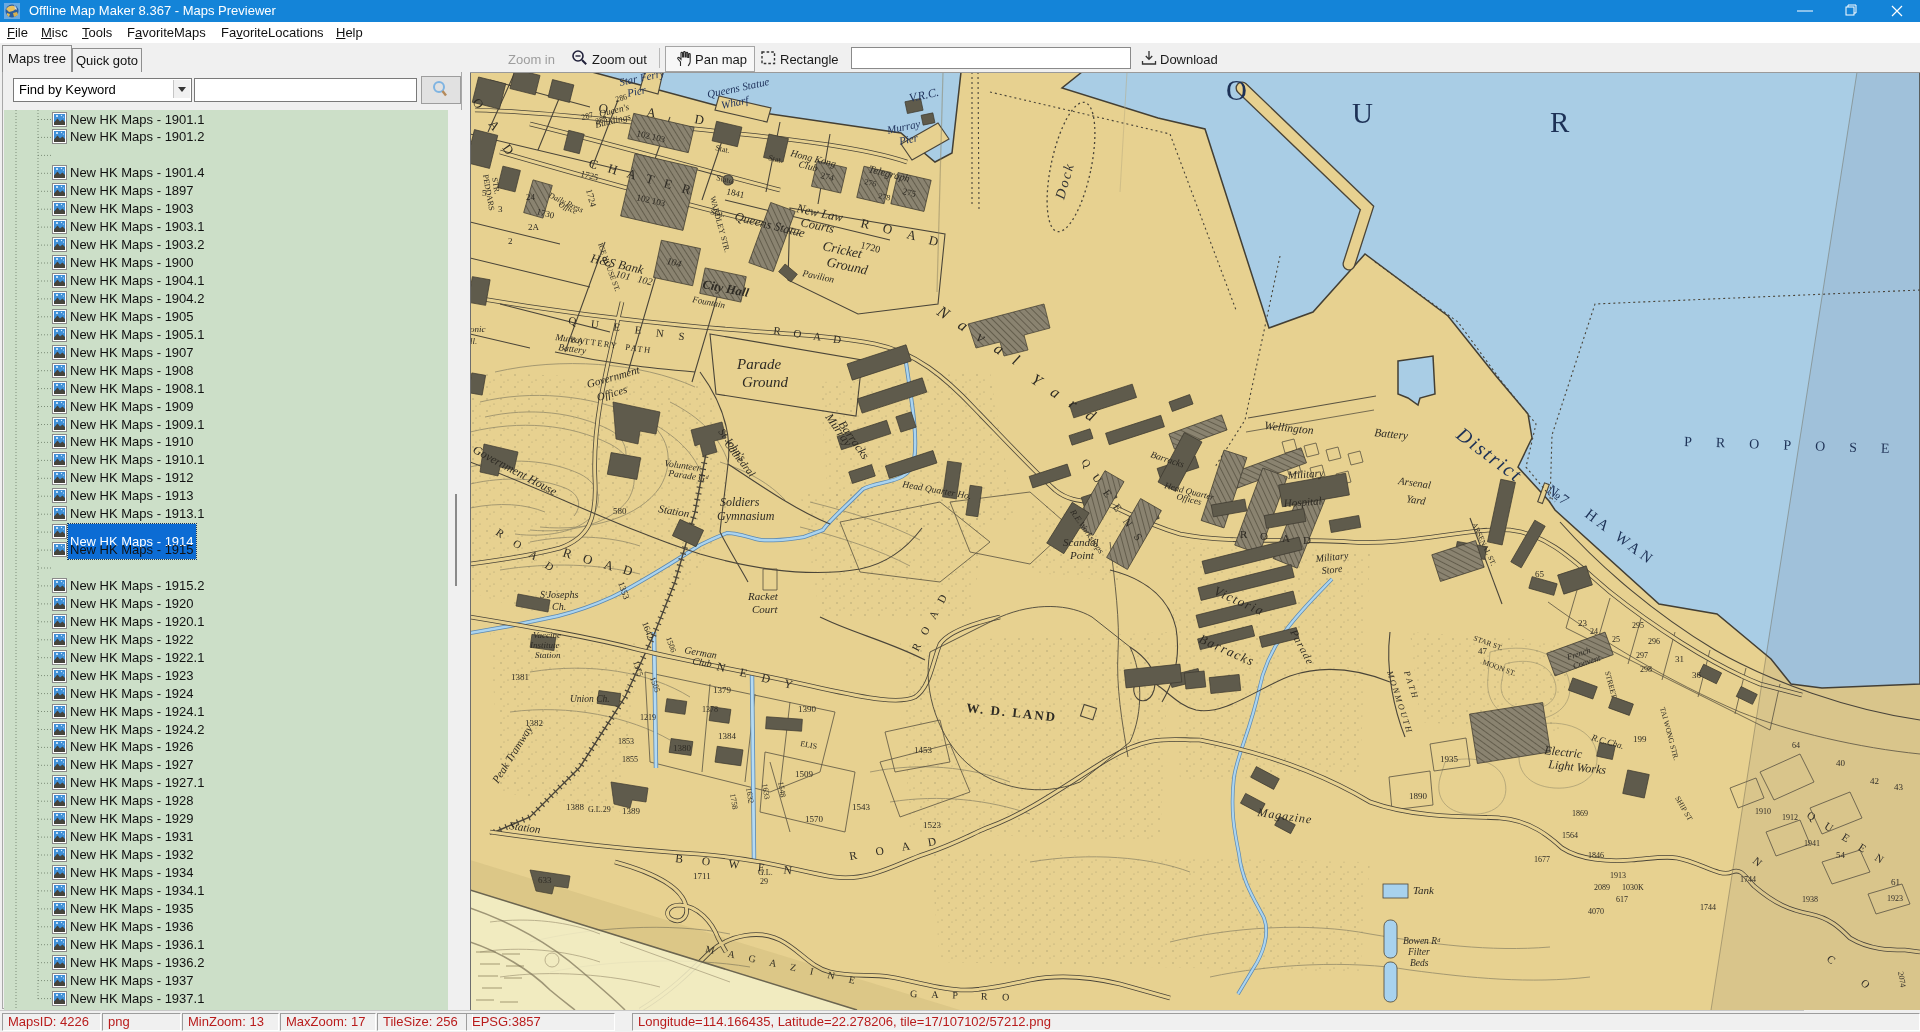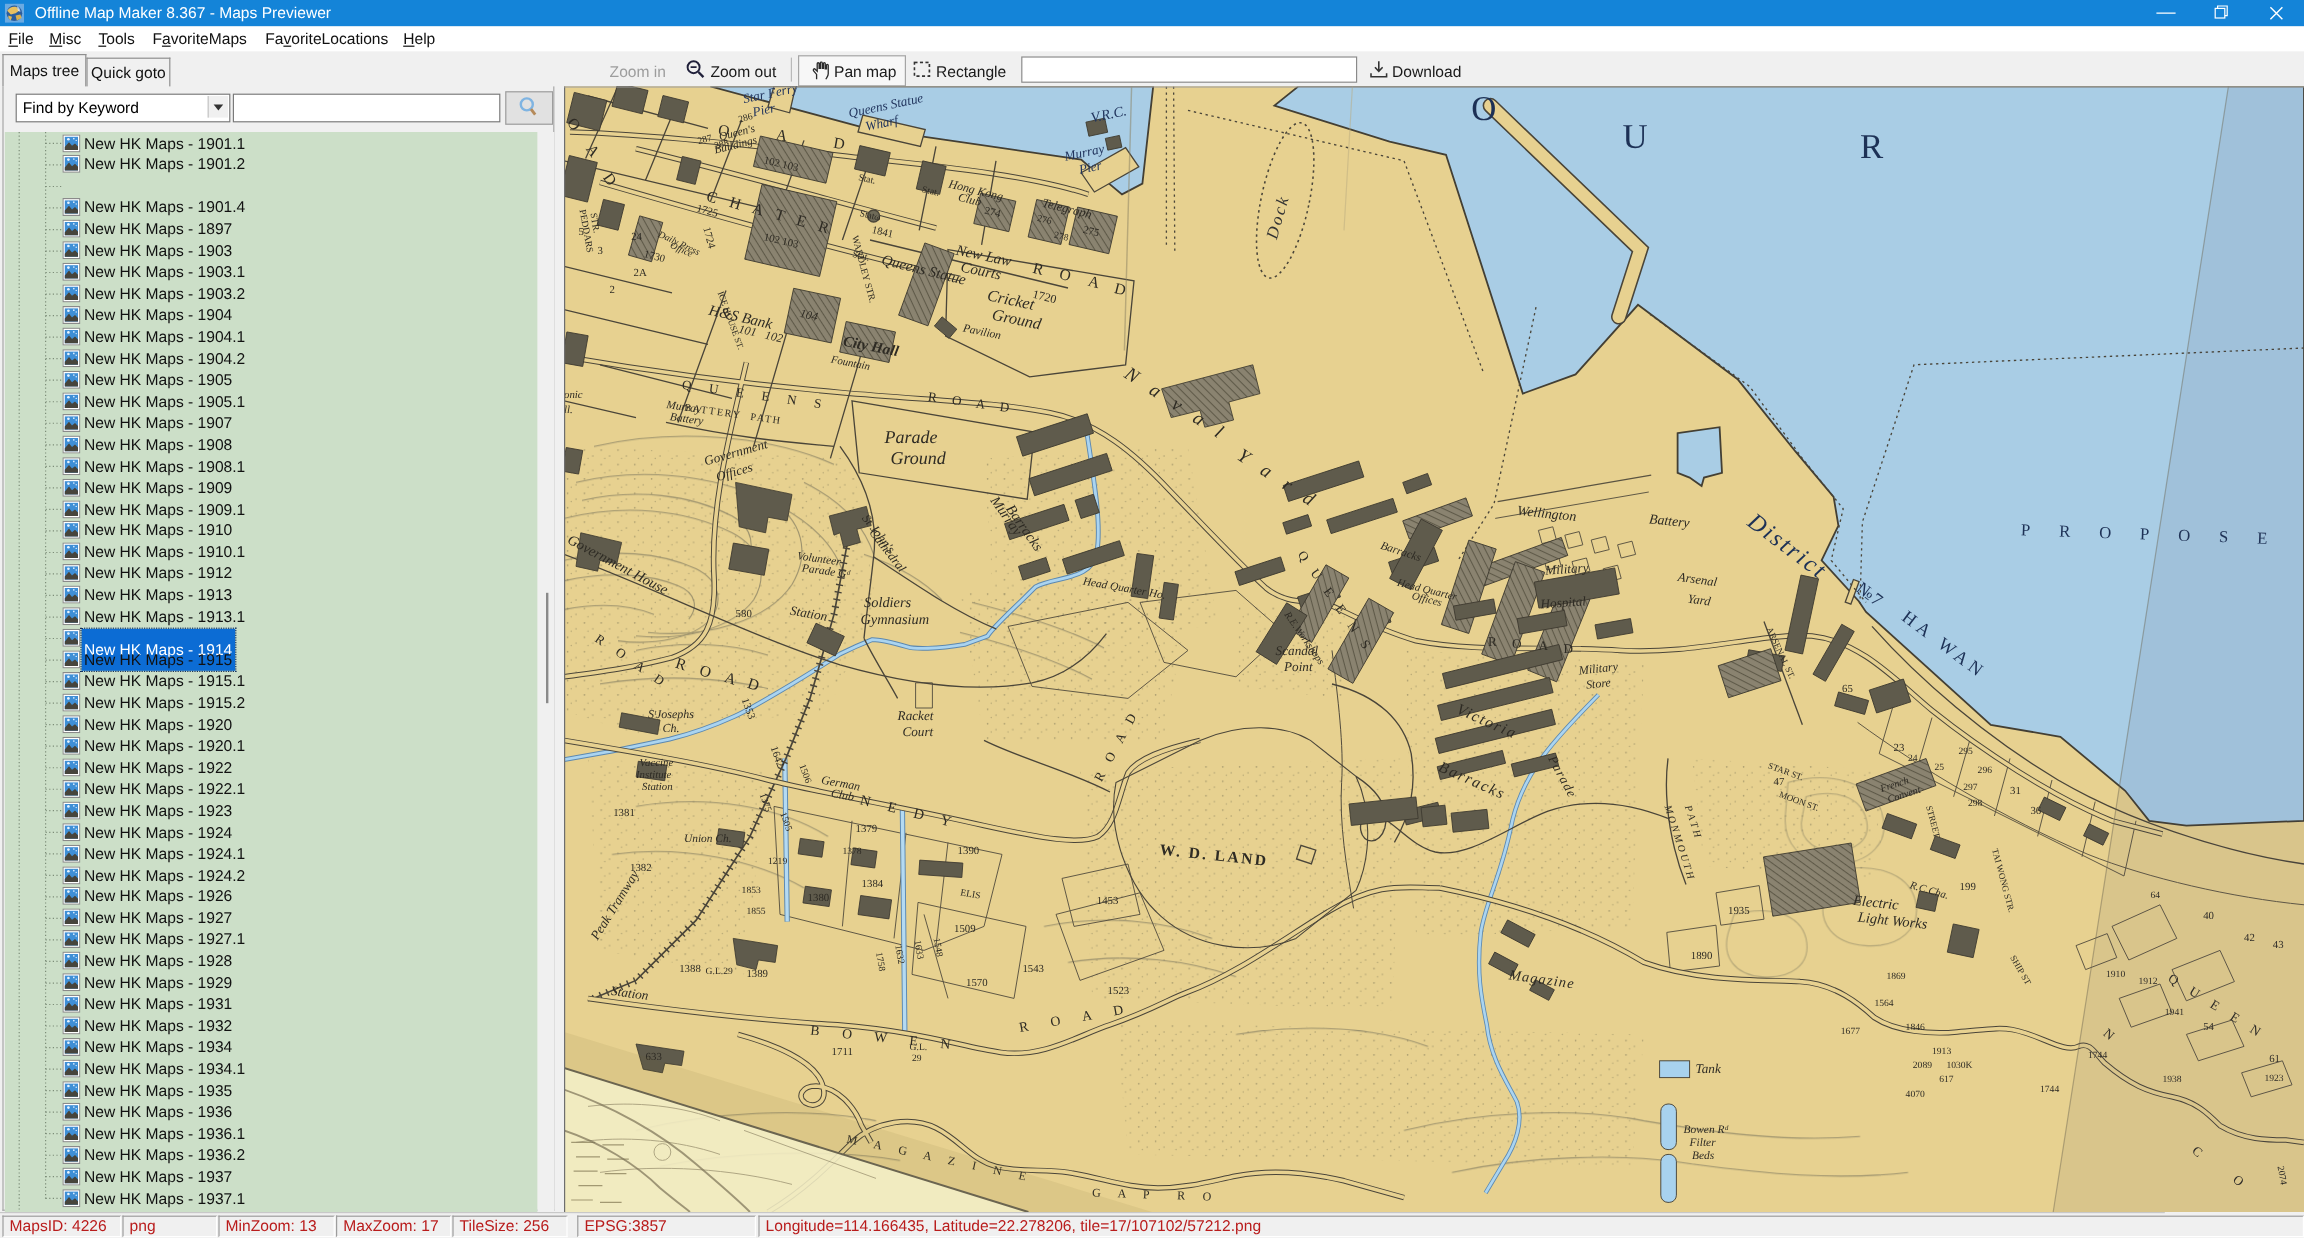--- a/index.html
+++ b/index.html
@@ -247,21 +247,21 @@
         </div>
         <div class="trow" style="top:144.0px">
           <svg class="ticon" width="15" height="15" viewBox="0 0 15 15">
             <rect x="0.5" y="0.5" width="14" height="14" fill="#fff" stroke="#8a8a8a"></rect>
             <rect x="2" y="2" width="11" height="11" fill="#3f8fd6"></rect>
             <path d="M2,13 L2,10.5 5.5,6.5 8,9.5 10.5,7.5 13,10 13,13 Z" fill="#46443c"></path>
             <circle cx="5" cy="4" r="1.1" fill="#e8f4ff"></circle>
             <circle cx="9.5" cy="3.5" r="0.7" fill="#dceeff"></circle>
             <circle cx="11.5" cy="5" r="0.6" fill="#dceeff"></circle>
           </svg>
-          <span class="lbl">New HK Maps - 1904</span>
+          <span class="lbl">New HK Maps - 1900</span>
         </div>
         <div class="trow" style="top:162.0px">
           <svg class="ticon" width="15" height="15" viewBox="0 0 15 15">
             <rect x="0.5" y="0.5" width="14" height="14" fill="#fff" stroke="#8a8a8a"></rect>
             <rect x="2" y="2" width="11" height="11" fill="#3f8fd6"></rect>
             <path d="M2,13 L2,10.5 5.5,6.5 8,9.5 10.5,7.5 13,10 13,13 Z" fill="#46443c"></path>
             <circle cx="5" cy="4" r="1.1" fill="#e8f4ff"></circle>
             <circle cx="9.5" cy="3.5" r="0.7" fill="#dceeff"></circle>
             <circle cx="11.5" cy="5" r="0.6" fill="#dceeff"></circle>
           </svg>
@@ -424,31 +424,20 @@
         <div class="trow" style="top:431.1px">
           <svg class="ticon" width="15" height="15" viewBox="0 0 15 15">
             <rect x="0.5" y="0.5" width="14" height="14" fill="#fff" stroke="#8a8a8a"></rect>
             <rect x="2" y="2" width="11" height="11" fill="#3f8fd6"></rect>
             <path d="M2,13 L2,10.5 5.5,6.5 8,9.5 10.5,7.5 13,10 13,13 Z" fill="#46443c"></path>
             <circle cx="5" cy="4" r="1.1" fill="#e8f4ff"></circle>
             <circle cx="9.5" cy="3.5" r="0.7" fill="#dceeff"></circle>
             <circle cx="11.5" cy="5" r="0.6" fill="#dceeff"></circle>
           </svg>
           <span class="lbl">New HK Maps - 1915</span>
-        </div>
-        <div class="trow" style="top:449.0px">
-          <svg class="ticon" width="15" height="15" viewBox="0 0 15 15">
-            <rect x="0.5" y="0.5" width="14" height="14" fill="#fff" stroke="#8a8a8a"></rect>
-            <rect x="2" y="2" width="11" height="11" fill="#3f8fd6"></rect>
-            <path d="M2,13 L2,10.5 5.5,6.5 8,9.5 10.5,7.5 13,10 13,13 Z" fill="#46443c"></path>
-            <circle cx="5" cy="4" r="1.1" fill="#e8f4ff"></circle>
-            <circle cx="9.5" cy="3.5" r="0.7" fill="#dceeff"></circle>
-            <circle cx="11.5" cy="5" r="0.6" fill="#dceeff"></circle>
-          </svg>
-          <span class="lbl">New HK Maps - 1915.1</span>
         </div>
         <div class="trow" style="top:466.9px">
           <svg class="ticon" width="15" height="15" viewBox="0 0 15 15">
             <rect x="0.5" y="0.5" width="14" height="14" fill="#fff" stroke="#8a8a8a"></rect>
             <rect x="2" y="2" width="11" height="11" fill="#3f8fd6"></rect>
             <path d="M2,13 L2,10.5 5.5,6.5 8,9.5 10.5,7.5 13,10 13,13 Z" fill="#46443c"></path>
             <circle cx="5" cy="4" r="1.1" fill="#e8f4ff"></circle>
             <circle cx="9.5" cy="3.5" r="0.7" fill="#dceeff"></circle>
             <circle cx="11.5" cy="5" r="0.6" fill="#dceeff"></circle>
           </svg>
@@ -1286,20 +1275,20 @@
       </div>
     <div class="scell" style="left:182px;width:95px;">
         <span>MinZoom: 13</span>
       </div>
     <div class="scell" style="left:280px;width:94px;">
         <span>MaxZoom: 17</span>
       </div>
     <div class="scell" style="left:377px;width:94px;">
         <span>TileSize: 256</span>
       </div>
-    <div class="scell" style="left:481px;width:147px;">
+    <div class="scell" style="left:466px;width:147px;">
         <span>EPSG:3857</span>
       </div>
     <div class="scell" style="left:632px;width:1286px;">
         <span>Longitude=114.166435, Latitude=22.278206, tile=17/107102/57212.png</span>
       </div>
   </div>
 </div>
 
 </body></html>

